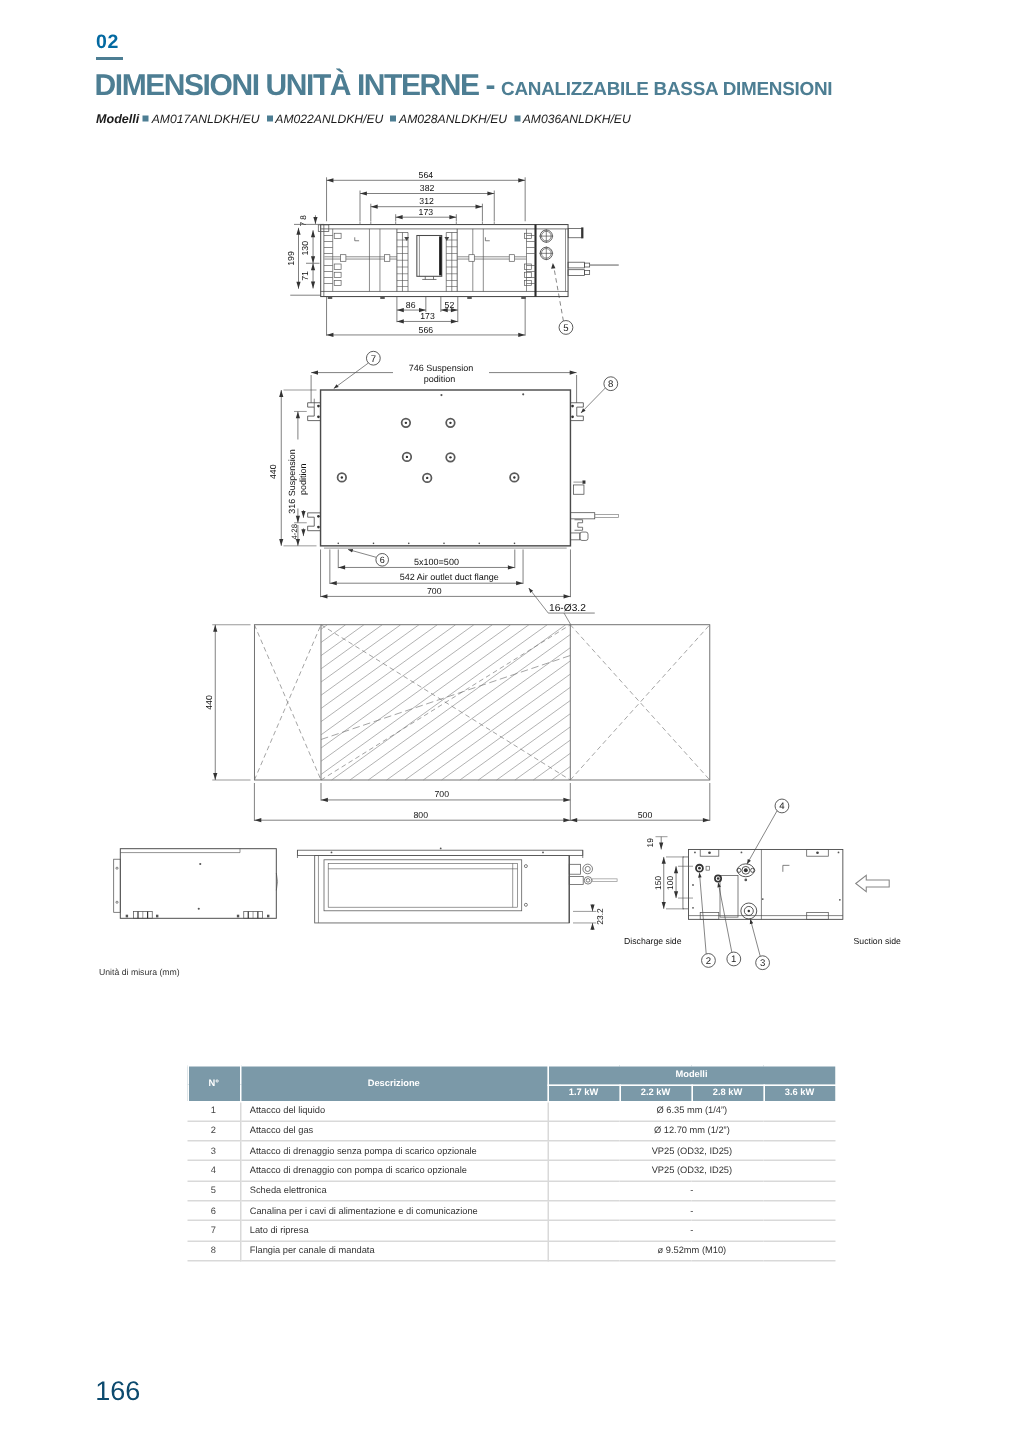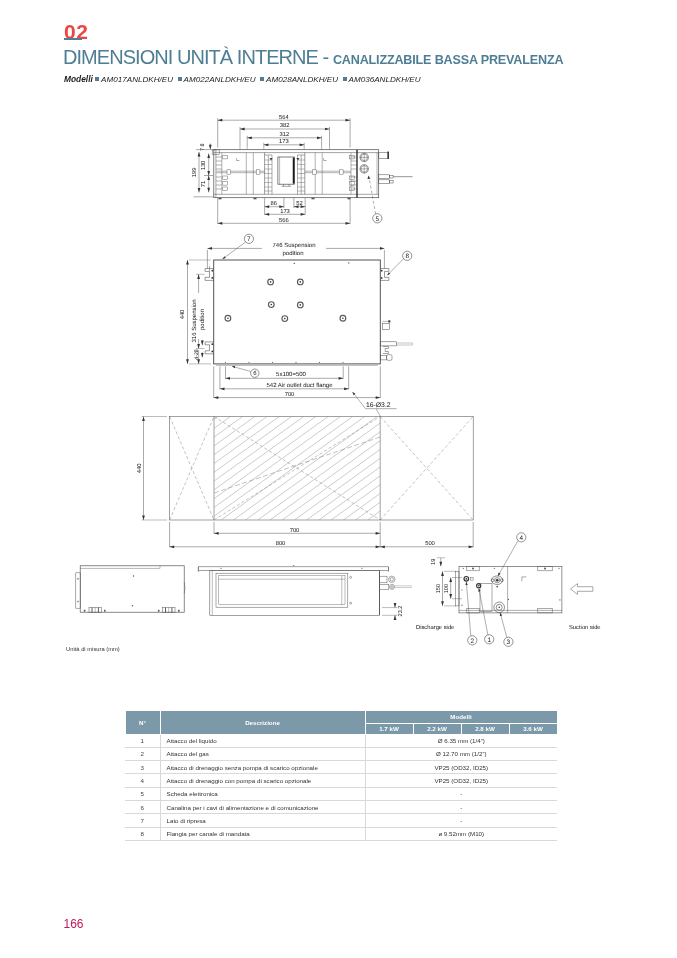--- a/index.html
+++ b/index.html
@@ -1,46 +1,46 @@
 <!DOCTYPE html>
 <html><head>
 <meta charset="utf-8">
 <style>
   html,body{margin:0;padding:0;}
   body{width:677px;height:958px;position:relative;background:#fff;
        font-family:"Liberation Sans", sans-serif;overflow:hidden;}
   .abs{position:absolute;}
-  #hdr-num{left:64px;top:20px;font-size:21px;font-weight:bold;color:#ef4444;letter-spacing:0.5px;}
+  #hdr-num{left:64px;top:20px;font-size:13px;font-weight:bold;color:#0369a1;letter-spacing:0.5px;}
   #hdr-rule{left:64px;top:37.5px;width:18px;height:2.4px;background:#4d7e93;}
   #hdr-title{left:63px;top:46px;color:#4d7e93;white-space:nowrap;}
-  #hdr-title .big{font-size:20px;font-weight:normal;letter-spacing:-0.95px;}
+  #hdr-title .big{font-size:20px;font-weight:bold;letter-spacing:-0.95px;}
   #hdr-title .small{font-size:12.6px;font-weight:bold;letter-spacing:-0.18px;}
   #models{left:64px;top:73.5px;font-size:8.1px;color:#1c1c1c;white-space:nowrap;font-style:italic;}
   #models b{font-size:8.4px;}
   .sq{display:inline-block;width:4px;height:4px;background:#4d7e93;vertical-align:1px;margin-right:2px;}
   #unita{left:66px;top:645.5px;font-size:5.8px;color:#333;}
-  #pageno{left:63.5px;top:917px;font-size:12px;color:#be185d;}
+  #pageno{left:63.5px;top:917px;font-size:18px;color:#0c4a6e;}
   
   #tblwrap{left:124.5px;top:709.5px;width:432px;}
   table{border-collapse:collapse;table-layout:fixed;width:432px;}
   th{background:#7b99a8;color:#fff;font-weight:bold;font-size:6.2px;padding:0;border:1px solid #fff;}
   th.noTop{border-top:none;}
   td{font-size:6.2px;color:#333;padding:0;border-bottom:0.8px solid #d9d9d9;height:12.3px;}
   td.num{text-align:center;color:#444;border-right:0.8px solid #d9d9d9;}
   td.desc{padding-left:6px;border-right:0.8px solid #d9d9d9;}
   td.val{text-align:center;}
 </style>
 </head>
 <body>
 
 <div class="abs" id="hdr-num">02</div>
 
 <div class="abs" id="hdr-rule"></div>
 
-<div class="abs" id="hdr-title"><span class="big">DIMENSIONI UNITÀ INTERNE - </span><span class="small">CANALIZZABILE BASSA PREVALENZA</span></div>
+<div class="abs" id="hdr-title"><span class="big">DIMENSIONI UNITÀ INTERNE - </span><span class="small">CANALIZZABILE BASSA DIMENSIONI</span></div>
 
 <div class="abs" id="models"><b>Modelli</b>&nbsp;<span class="sq"></span>AM017ANLDKH/EU &nbsp;<span class="sq"></span>AM022ANLDKH/EU &nbsp;<span class="sq"></span>AM028ANLDKH/EU &nbsp;<span class="sq"></span>AM036ANLDKH/EU</div>
 
 <svg class="abs" id="drw" style="left:0;top:0" width="677" height="958" viewBox="0 0 677 958" fill="none" stroke="#4a4a4a" stroke-width="0.7" font-family="Liberation Sans, sans-serif" text-rendering="geometricPrecision" shape-rendering="geometricPrecision">
 <defs>
 <marker id="ae" markerWidth="6" markerHeight="4.4" refX="4.9" refY="2.2" orient="auto" markerUnits="userSpaceOnUse">
         <path d="M0.3,0.8 L4.9,2.2 L0.3,3.6 z" fill="#333" stroke="none"></path>
       </marker>
 <marker id="as" markerWidth="6" markerHeight="4.4" refX="1.1" refY="2.2" orient="auto" markerUnits="userSpaceOnUse">
         <path d="M5.7,0.8 L1.1,2.2 L5.7,3.6 z" fill="#333" stroke="none"></path>

